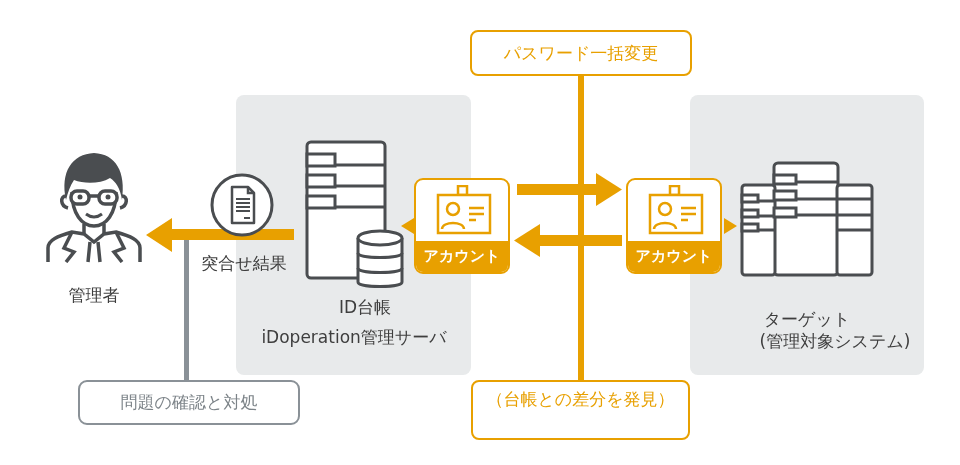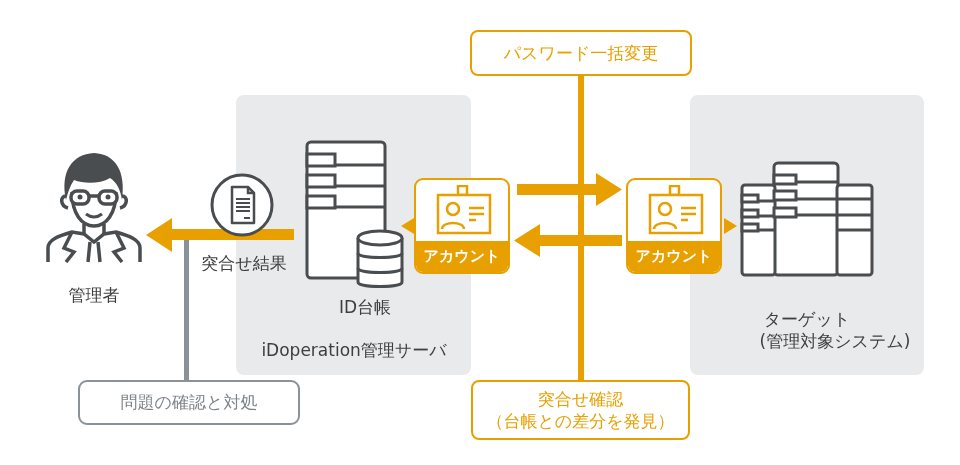--- a/index.html
+++ b/index.html
@@ -89,21 +89,21 @@
 </div>
 <div class="abs" style="left:355px;top:228px;width:50px;height:64px;">
   <svg width="50" height="64" viewBox="0 0 50 64">
     <path d="M3 10 L3 54 C3 60,47 60,47 54 L47 10" fill="#fff" stroke="#4a4d50" stroke-width="3"></path>
     <ellipse cx="25" cy="10" rx="22" ry="7" fill="#fff" stroke="#4a4d50" stroke-width="3"></ellipse>
     <path d="M3 25 C3 31,47 31,47 25" fill="none" stroke="#4a4d50" stroke-width="3"></path>
     <path d="M3 40 C3 46,47 46,47 40" fill="none" stroke="#4a4d50" stroke-width="3"></path>
   </svg>
 </div>
 <div class="label-bold" style="left:300px;top:297px;width:130px;">ID台帳</div>
-<div class="label-bold" style="left:238px;top:340px;width:232px;">iDoperation管理サーバ</div>
+<div class="label-bold" style="left:238px;top:327px;width:232px;">iDoperation管理サーバ</div>
 
 <div class="acct" style="left:414px;top:178px;">
   <svg width="56" height="52" viewBox="0 0 56 52">
     <rect x="22" y="1" width="9" height="9" fill="#fff" stroke="#e8a000" stroke-width="2.5"></rect>
     <rect x="2" y="10" width="52" height="38" fill="#fff" stroke="#e8a000" stroke-width="2.5"></rect>
     <circle cx="17" cy="24" r="6" fill="none" stroke="#e8a000" stroke-width="2.5"></circle>
     <path d="M6 44 C6 36,28 36,28 44" fill="none" stroke="#e8a000" stroke-width="2.5"></path>
     <line x1="33" y1="23" x2="48" y2="23" stroke="#e8a000" stroke-width="2.5"></line>
     <line x1="33" y1="29" x2="48" y2="29" stroke="#e8a000" stroke-width="2.5"></line>
     <line x1="33" y1="35" x2="40" y2="35" stroke="#e8a000" stroke-width="2.5"></line>
@@ -143,18 +143,17 @@
     <line x1="97" y1="70" x2="132" y2="70" stroke="#4a4d50" stroke-width="3"></line>
   </svg>
 </div>
 <div class="label-bold" style="left:690px;top:309px;width:234px;">ターゲット</div>
 <div class="label-bold" style="left:690px;top:331px;width:234px;padding-left:28px;">(管理対象システム)</div>
 
 <div class="callout" style="left:470px;top:30px;width:222px;height:46px;line-height:42px;">
   <span>パスワード一括変更</span>
 </div>
 <div class="callout" style="left:471px;top:380px;width:219px;height:60px;padding-top:6px;">
-  <div>突合せ確認</div>
   <div>（台帳との差分を発見）</div>
 </div>
 <div class="callout gray" style="left:78px;top:380px;width:222px;height:45px;line-height:41px;border-radius:9px;">
   <span>問題の確認と対処</span>
 </div>
 
 </body></html>

